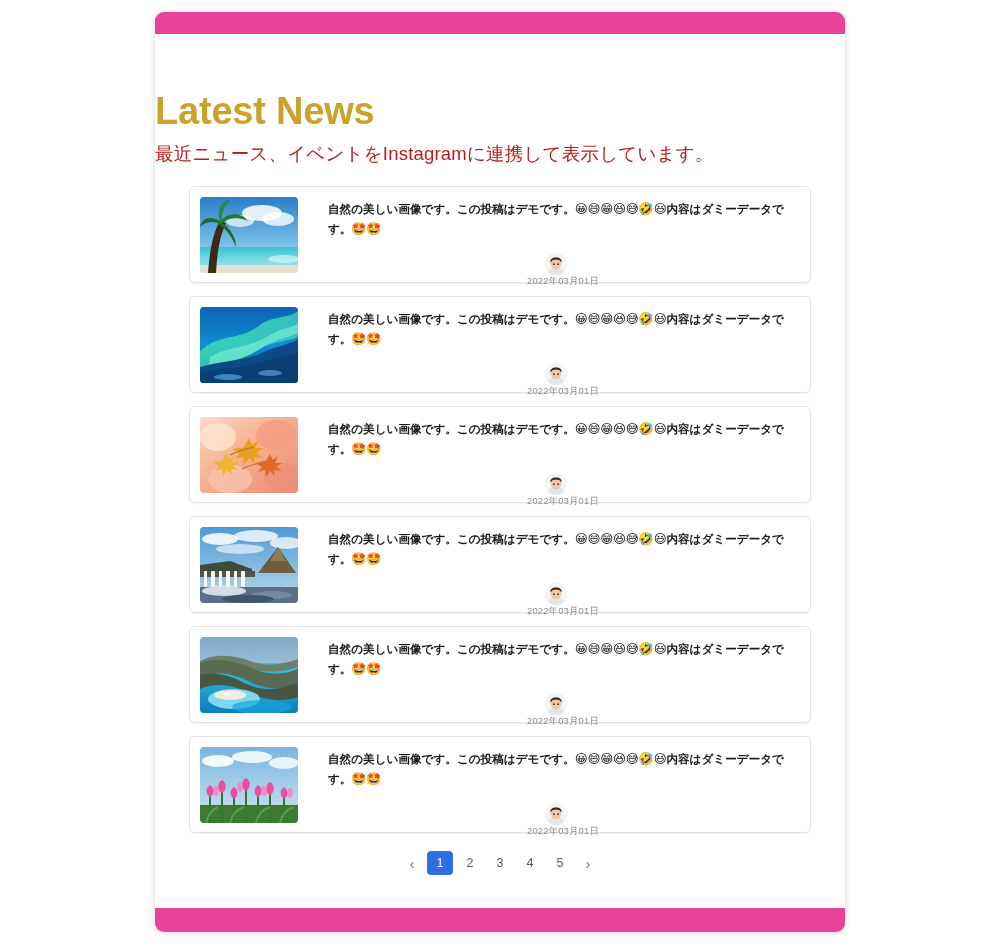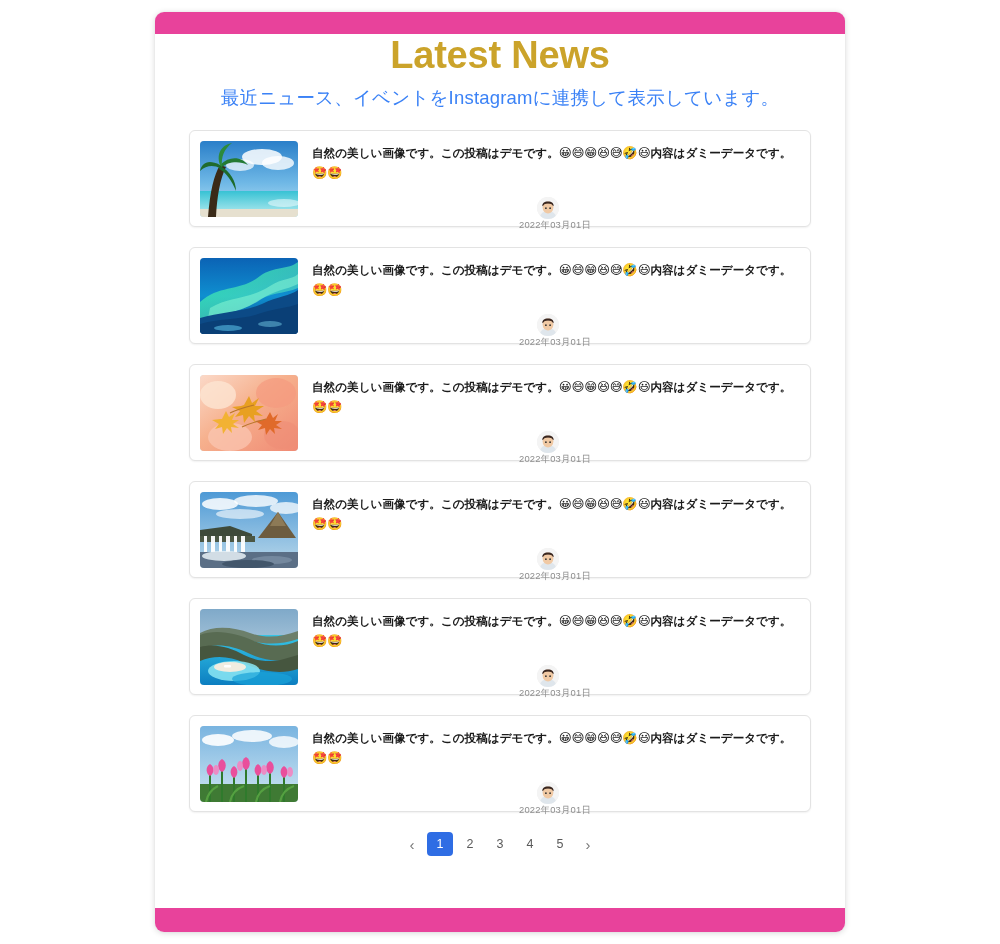--- a/index.html
+++ b/index.html
@@ -51,61 +51,62 @@
   .widget-body {
     flex: 1 1 auto;
     background: #ffffff;
     padding: 0;
     overflow: hidden;
     position: relative;
   }
 
   
   .head-wrap {
-    text-align: center;
+    padding-top: 56px;
   }
 
   .page-title {
     margin: 0;
     font-size: 38px;
     line-height: 42px;
     font-weight: bold;
     color: #cba32a;
     letter-spacing: -0.2px;
     font-family: "Liberation Sans", "DejaVu Sans", sans-serif;
   }
 
   .page-subtitle {
     margin: 10px 0 0 0;
     font-size: 18.5px;
     line-height: 24px;
-    color: #3b82f6;
+    color: #b91c1c;
     font-weight: normal;
     letter-spacing: 0.2px;
   }
 
   
   .feed {
     margin: 20px auto 0 auto;
     width: 622px;
   }
 
   .post-card {
     position: relative;
     background: #ffffff;
     border: 1px solid #e3e3e3;
     border-radius: 6px;
     box-shadow: 0 1px 2px rgba(0,0,0,0.06);
-    margin-bottom: 20px;
+    margin-bottom: 13px;
     padding: 10px 12px 10px 10px;
     display: flex;
     align-items: flex-start;
     min-height: 80px;
     box-sizing: border-box;
     height: 97px;
+    gap: 16px;
   }
 
   .thumb {
     flex: 0 0 auto;
     width: 98px;
     height: 76px;
     border-radius: 4px;
     overflow: hidden;
     margin-right: 14px;
     background: #cfd8dc;

